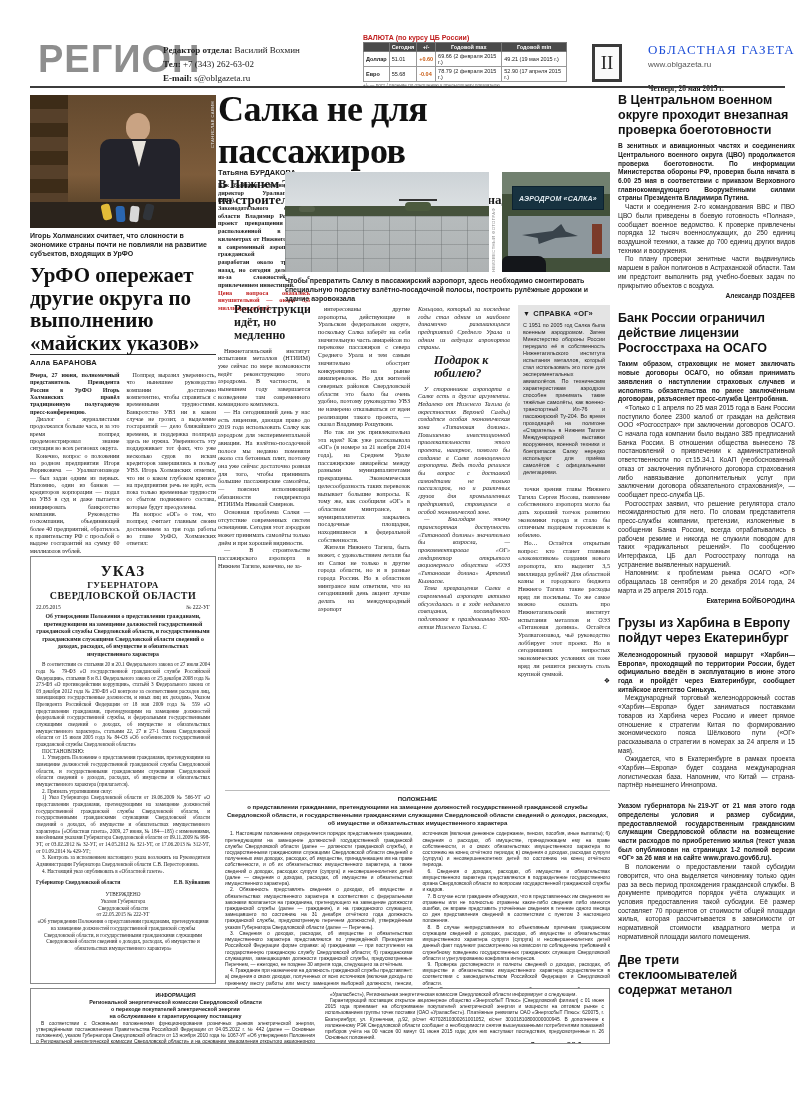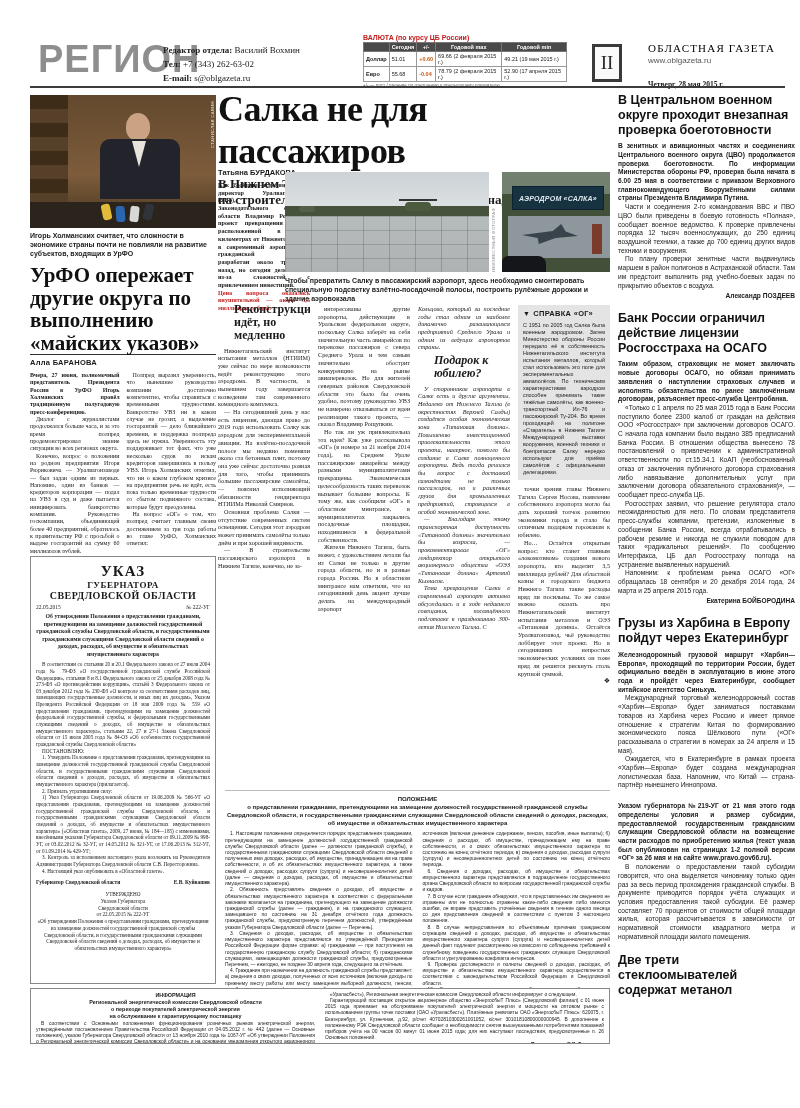--- a/index.html
+++ b/index.html
@@ -16,21 +16,21 @@
   .currency table{border-collapse:collapse;width:100%;}
   .currency th{background:#4a4a4a;color:#fff;font-size:5.5px;font-weight:bold;padding:1px 2px;border:1px solid #777;}
   .currency td{font-size:5.5px;padding:1px 2px;border:1px solid #999;color:#222;}
   .currency td.cur-name{font-weight:bold;}
   .currency td.chg{font-weight:bold;color:#c75b12;}
   .cur-foot{font-size:4.6px;color:#666;margin-top:1px;}
   .pagenum-box{position:absolute;left:592px;top:44px;width:24px;height:32px;border:3px solid #3a3a3a;
         display:flex;align-items:center;justify-content:center;font-family:"Liberation Serif",serif;
         font-size:19px;color:#2a2a2a;background:#fafafa;}
   .paper-block{position:absolute;left:648px;top:42px;}
-  .paper-name{font-size:11px;letter-spacing:1.2px;color:#000000;}
+  .paper-name{font-size:13px;letter-spacing:1.2px;color:#1d4ed8;}
   .paper-site{font-size:8px;color:#555;margin-top:2px;font-family:"Liberation Sans",sans-serif;}
   .paper-date{font-size:7.5px;font-weight:bold;margin-top:15px;}
   .header-rule{position:absolute;left:30px;right:30px;top:86px;height:2px;background:#3c3c3c;}
   
   .left-col{position:absolute;left:30px;top:95px;width:186px;height:458px;overflow:hidden;}
   .photo1{position:relative;width:186px;height:133px;background:linear-gradient(180deg,#5f452c 0%,#79593a 55%,#4a3category1,#3a2c1d 100%);overflow:hidden;}
   .photo1{background:linear-gradient(180deg,#63492e 0%,#7d5c3b 60%,#45351f 100%);}
   .p1-shelf{position:absolute;left:0;top:0;width:38px;height:133px;background:repeating-linear-gradient(180deg,#3d2c18 0 14px,#56402a 14px 28px);}
   .p1-head{position:absolute;left:96px;top:18px;width:24px;height:28px;border-radius:50% 50% 45% 45%;background:#c9a383;}
   .p1-body{position:absolute;left:70px;top:44px;width:80px;height:60px;background:#23232b;border-radius:10px 10px 0 0;}

